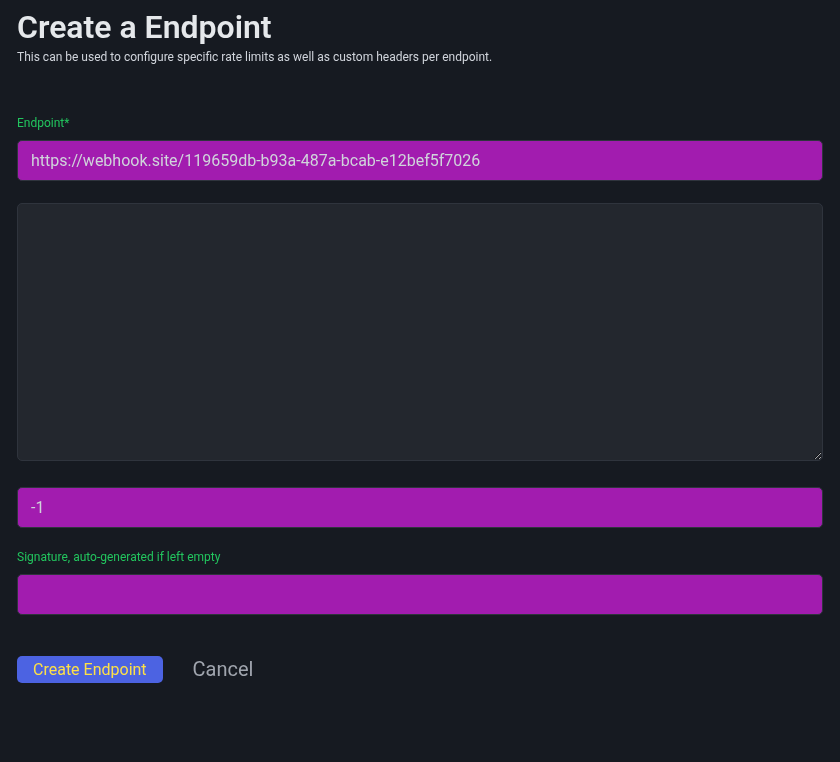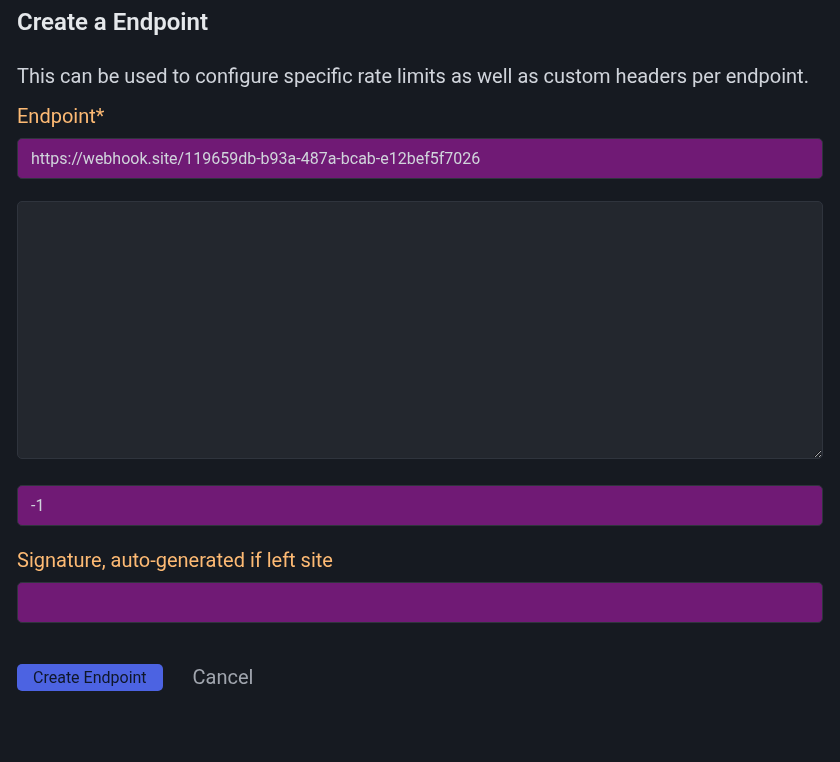--- a/index.html
+++ b/index.html
@@ -10,41 +10,41 @@
     body {
       background-color: #161a21;
       color: #d0d4db;
       font-family: -apple-system, BlinkMacSystemFont, "Segoe UI", Roboto, "Helvetica Neue", Arial, sans-serif;
       padding: 8px 17px 20px 17px;
       width: 840px;
       min-height: 762px;
     }
     .page-title {
       color: #e5e8eb;
-      font-size: 24px;
+      font-size: 32px;
       font-weight: 600;
-      margin-bottom: 28px;
+      margin-bottom: 4px;
     }
     .page-description {
       color: #d0d4db;
-      font-size: 20px;
-      margin-bottom: 16px;
+      font-size: 12px;
+      margin-bottom: 52px;
     }
     .form-group {
       margin-bottom: 22px;
     }
     .form-label {
       display: block;
-      color: #fdba74;
-      font-size: 20px;
+      color: #22c55e;
+      font-size: 12px;
       margin-bottom: 10px;
     }
     .form-input {
       width: 100%;
-      background-color: #701a75;
+      background-color: #a21caf;
       border: 1px solid #2f343d;
       border-radius: 5px;
       padding: 10px 13px;
       color: #d0d4db;
       font-size: 16px;
       font-family: inherit;
       outline: none;
     }
     .form-textarea {
       width: 100%;
@@ -60,21 +60,21 @@
       resize: both;
     }
     .button-row {
       display: flex;
       gap: 26px;
       align-items: center;
       margin-top: 32px;
     }
     .btn-primary {
       background-color: #4c63e2;
-      color: #0f172a;
+      color: #fde047;
       border: none;
       border-radius: 5px;
       padding: 4px 16px;
       font-size: 16px;
       font-family: inherit;
       cursor: pointer;
     }
     .btn-link {
       background: none;
       border: none;
@@ -98,20 +98,20 @@
 
 <div class="form-group">
   <textarea class="form-textarea" placeholder="" style=""></textarea>
 </div>
 
 <div class="form-group">
   <input type="text" class="form-input" value="-1" style="">
 </div>
 
 <div class="form-group">
-  <label class="form-label">Signature, auto-generated if left site</label>
+  <label class="form-label">Signature, auto-generated if left empty</label>
   <input type="text" class="form-input" value="" style="">
 </div>
 
 <div class="button-row">
   <button class="btn-primary">Create Endpoint</button>
   <button class="btn-link">Cancel</button>
 </div>
 
 </body></html>

